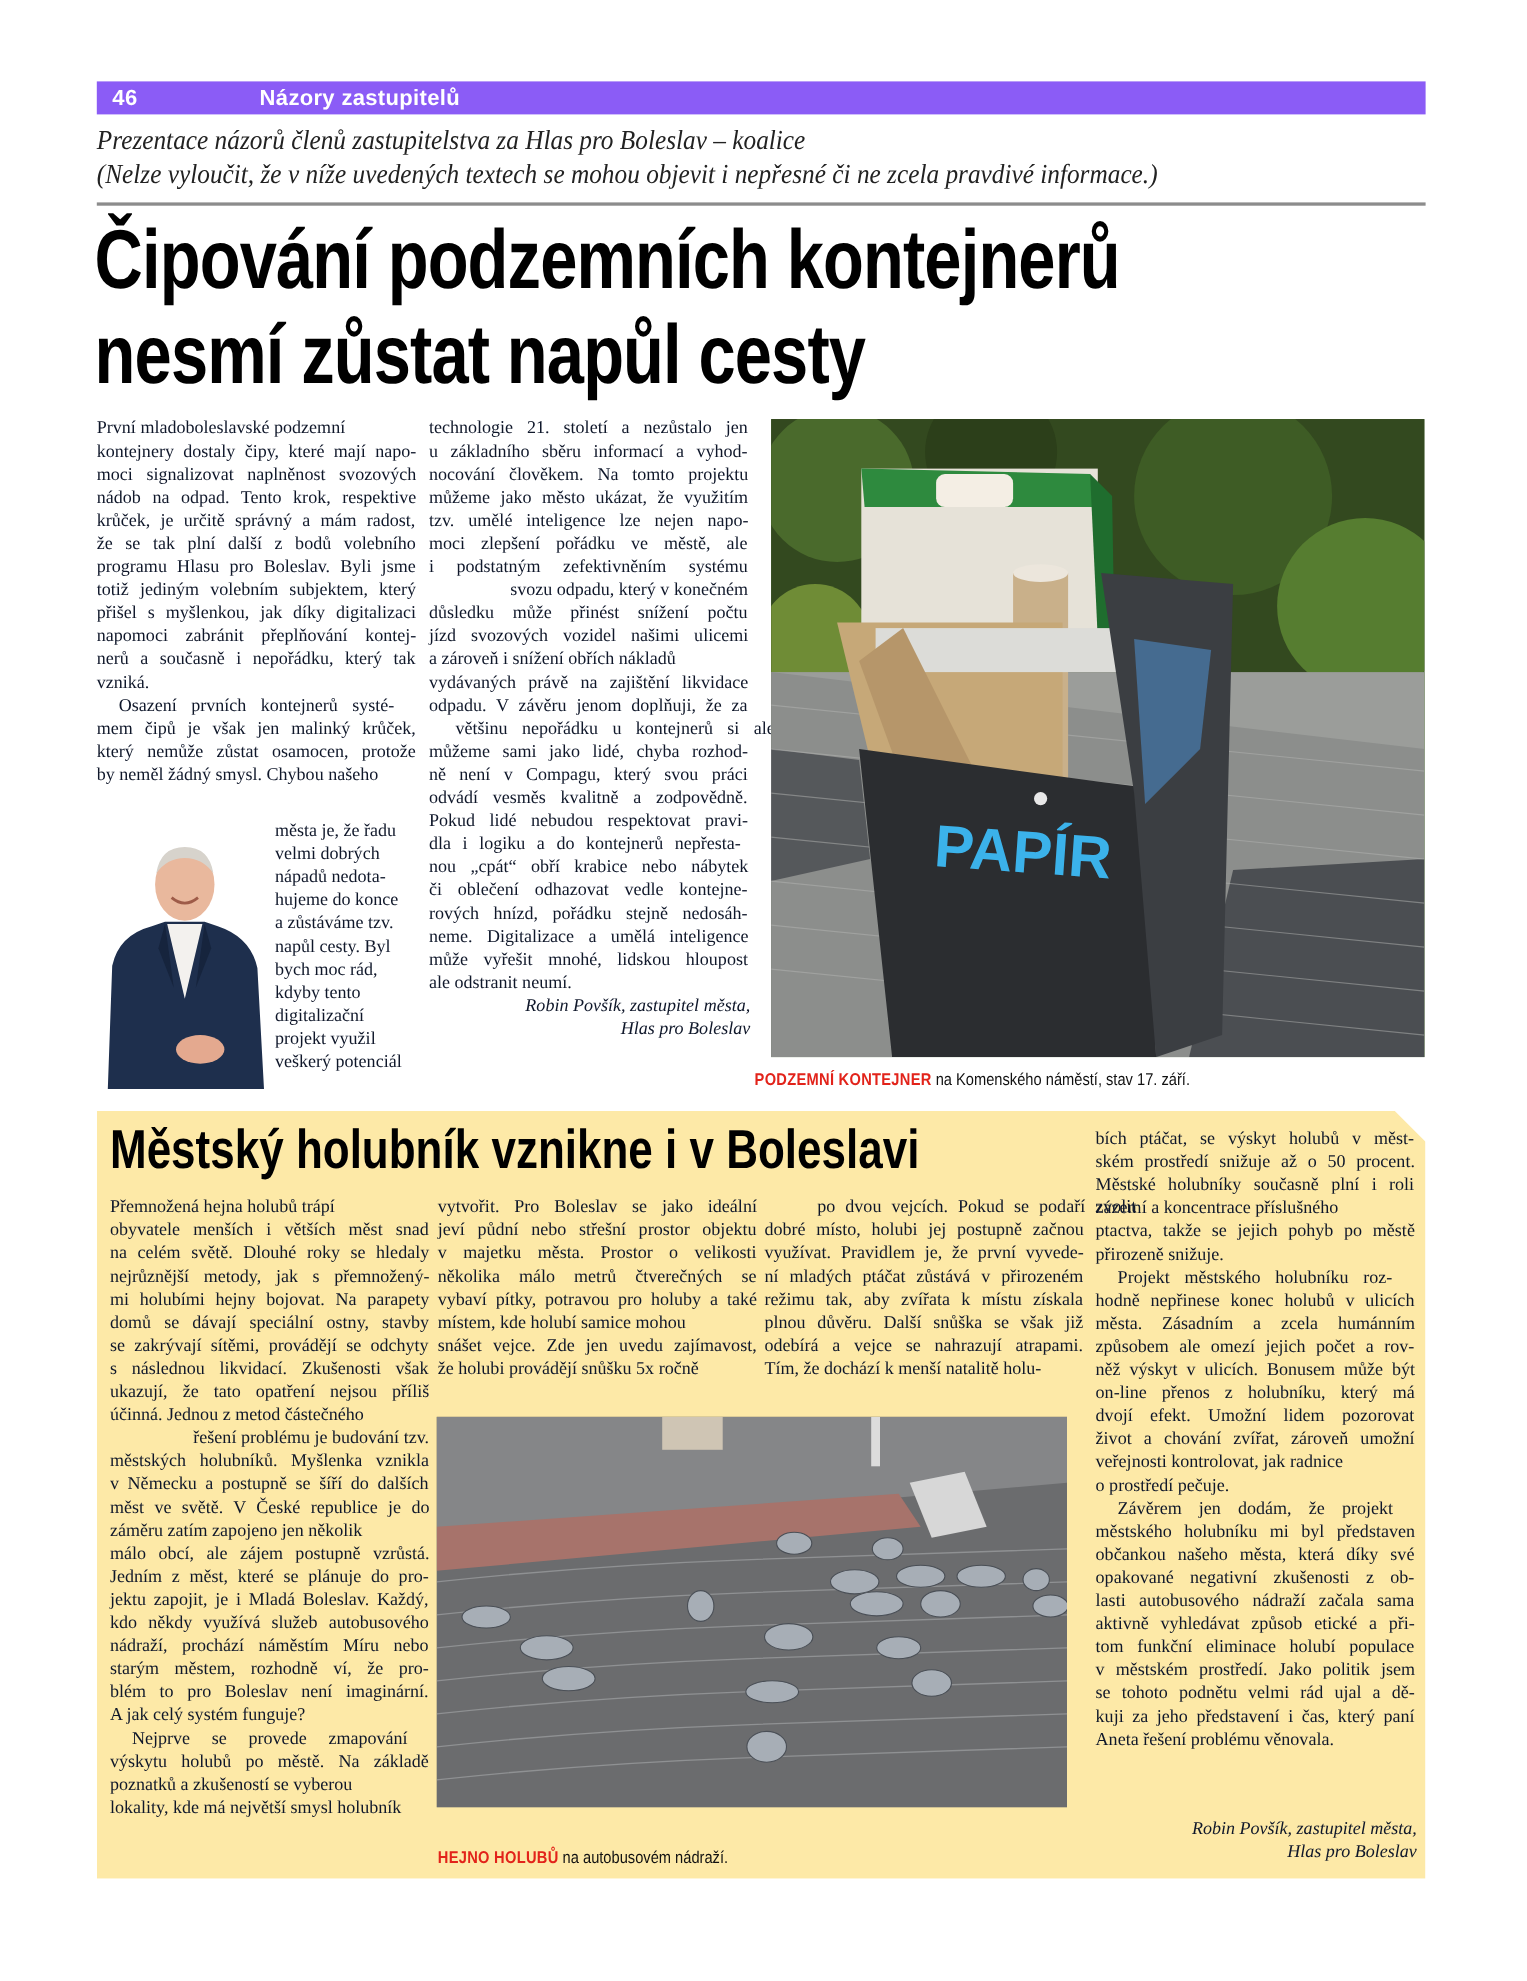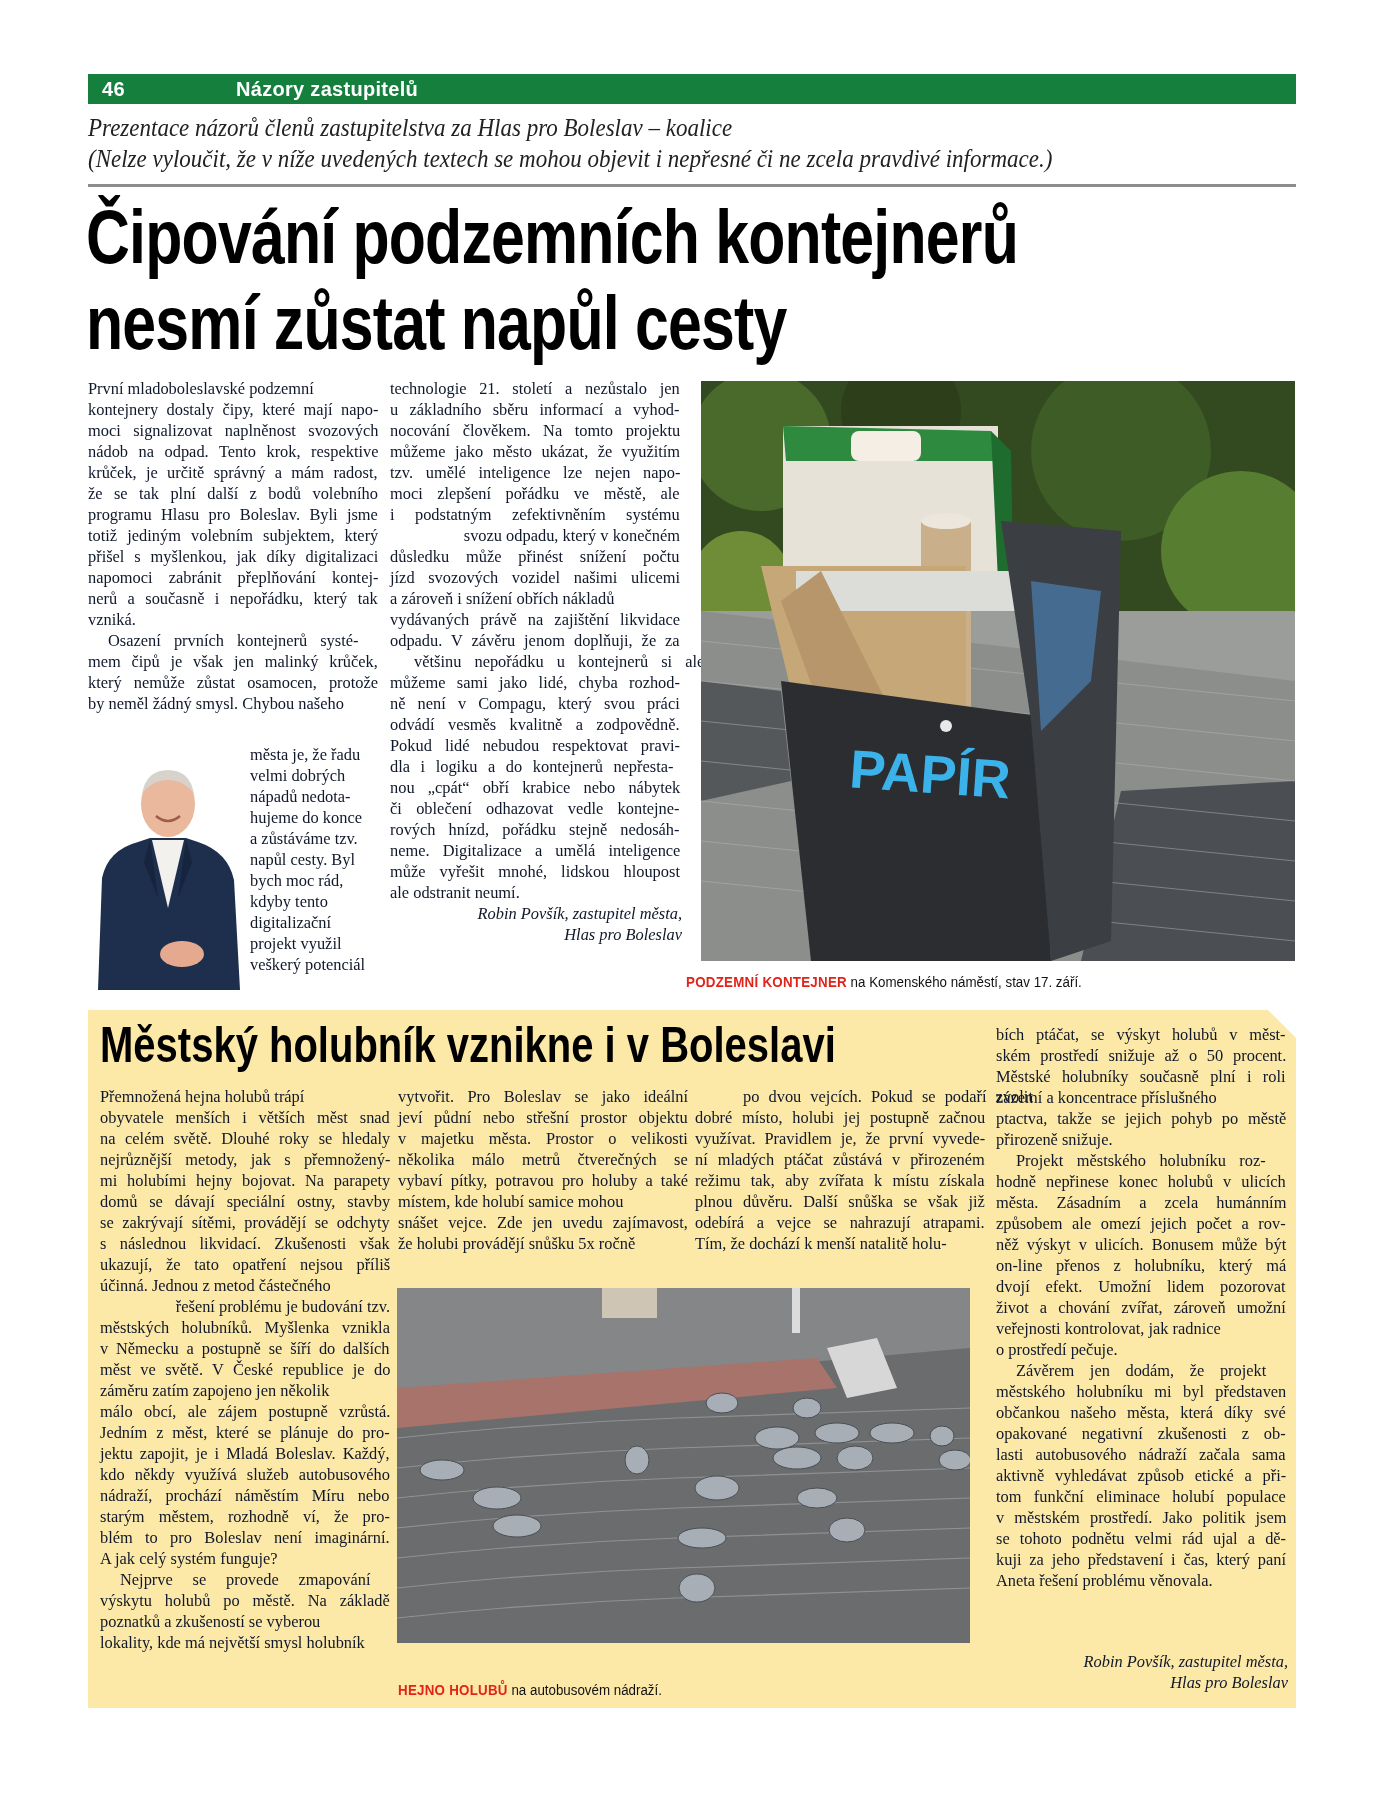--- a/index.html
+++ b/index.html
@@ -2,21 +2,21 @@
 <html><head>
 <meta charset="utf-8">
 <style>
   * { box-sizing: border-box; margin: 0; padding: 0; }
   html, body { width: 1388px; height: 1801px; background: #ffffff; overflow: hidden; }
   body { position: relative; font-family: "Liberation Serif", "DejaVu Serif", serif; color: #1a1a1a; }
 
   
   .section-bar {
     position: absolute; left: 88px; top: 74px; width: 1208px; height: 30px;
-    background: #15803d; color: #ffffff;
+    background: #8b5cf6; color: #ffffff;
     font-family: "Liberation Sans", "DejaVu Sans", sans-serif; font-weight: bold;
     font-size: 20px; line-height: 30px;
   }
   .section-bar .page-num { position: absolute; left: 14px; top: 0; letter-spacing: 0.5px; }
   .section-bar .section-title { position: absolute; left: 148px; top: 0; letter-spacing: 0.3px; }
 
   .intro {
     position: absolute; left: 88px; top: 112px; width: 1210px;
     font-style: italic; font-size: 25px; line-height: 31px; color: #222;
     transform-origin: left top; transform: scaleX(0.92);

